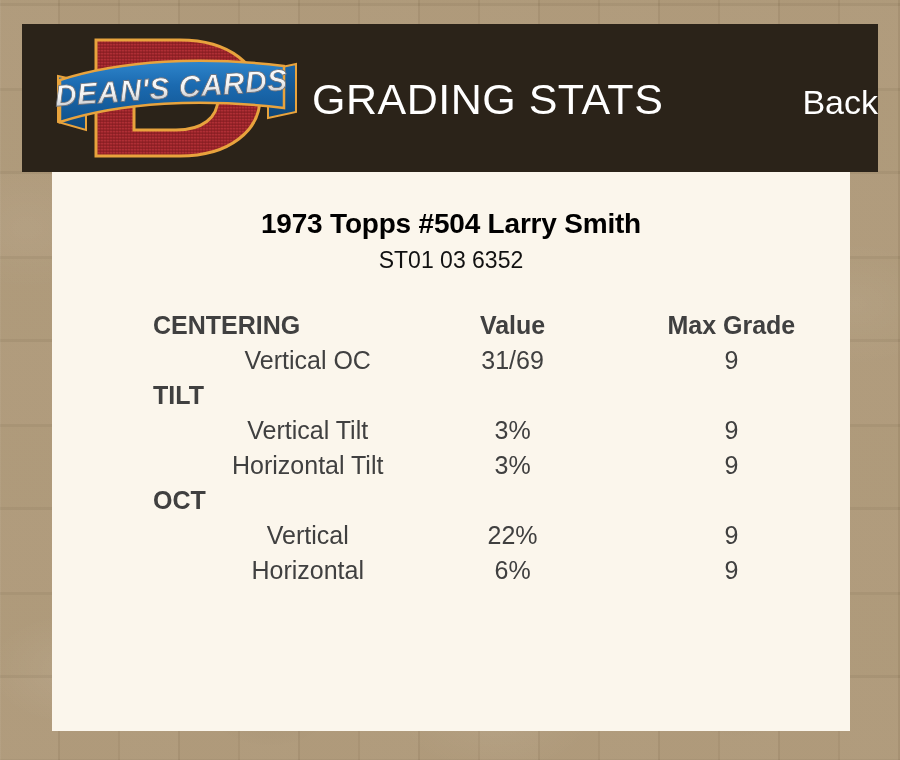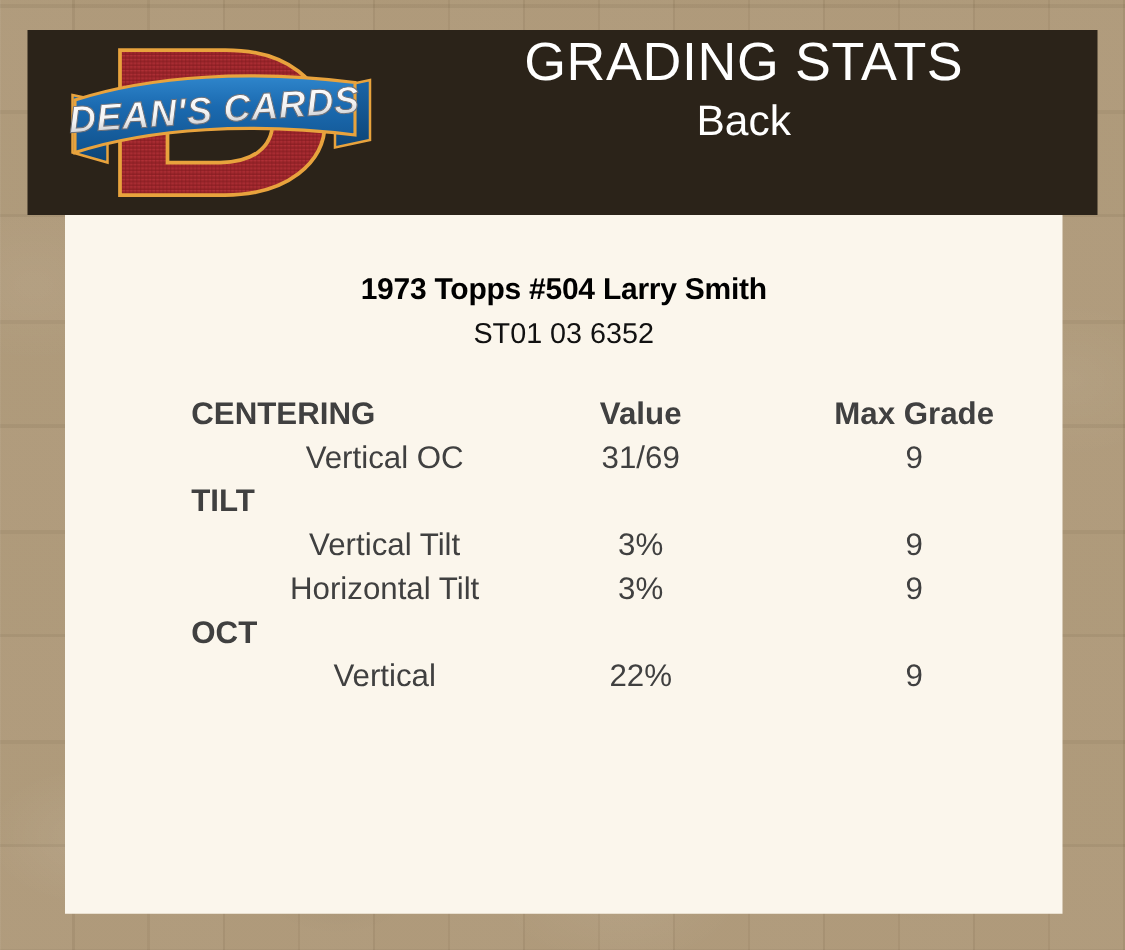--- a/index.html
+++ b/index.html
@@ -81,23 +81,22 @@
   #logo svg { display: block; width: 250px; height: 144px; }
 
   
   #header-titles {
     position: absolute;
     left: 290px;
     right: 0;
     top: 0;
     bottom: 0;
     display: flex;
-    flex-direction: column;
     align-items: center;
-    justify-content: flex-start;
+    justify-content: space-between;
     padding-top: 4px;
   }
   #header-title {
     color: #ffffff;
     font-size: 43px;
     font-weight: 400;
     letter-spacing: 0.5px;
     line-height: 1.05;
   }
   #header-subtitle {
@@ -114,24 +113,24 @@
     left: 52px;
     top: 172px;
     width: 798px;
     height: 559px;
     background-color: #fbf6ec;
     z-index: 1;
   }
 
   #card-title {
     text-align: center;
-    font-size: 24px;
+    font-size: 28px;
     font-weight: bold;
     color: #000000;
-    margin-top: 46px;
+    margin-top: 36px;
     letter-spacing: -0.2px;
   }
   #card-serial {
     text-align: center;
     font-size: 23px;
     font-weight: 400;
     color: #111111;
     margin-top: 7px;
   }
 
@@ -260,16 +259,21 @@
           <td class="col-grade">9</td>
         </tr>
         <tr class="section-row">
           <td colspan="3">OCT</td>
         </tr>
         <tr class="data-row">
           <td class="col-label">Vertical</td>
           <td class="col-value">22%</td>
           <td class="col-grade">9</td>
         </tr>
+        <tr class="data-row">
+          <td class="col-label">Horizontal</td>
+          <td class="col-value">6%</td>
+          <td class="col-grade">9</td>
+        </tr>
       </tbody>
   </table>
 
 </div>
 
 </body></html>

